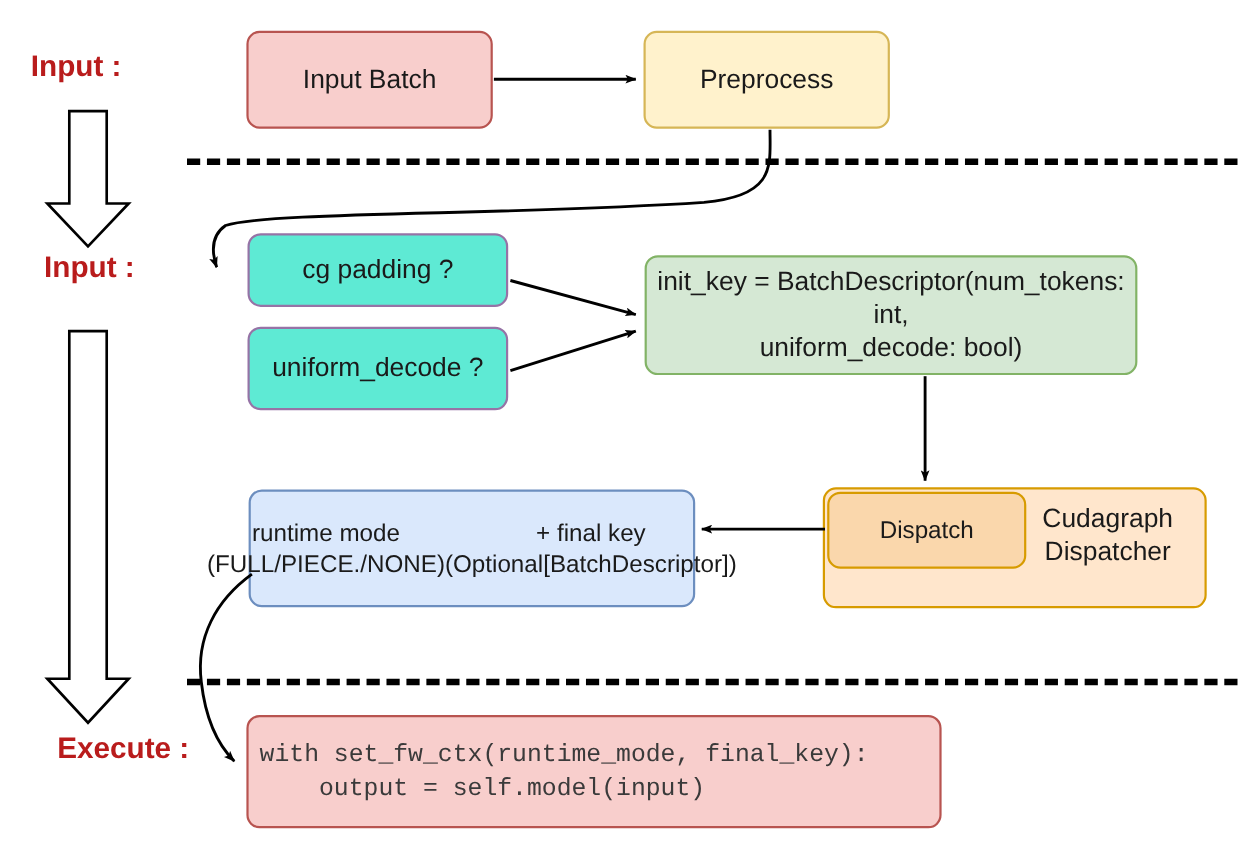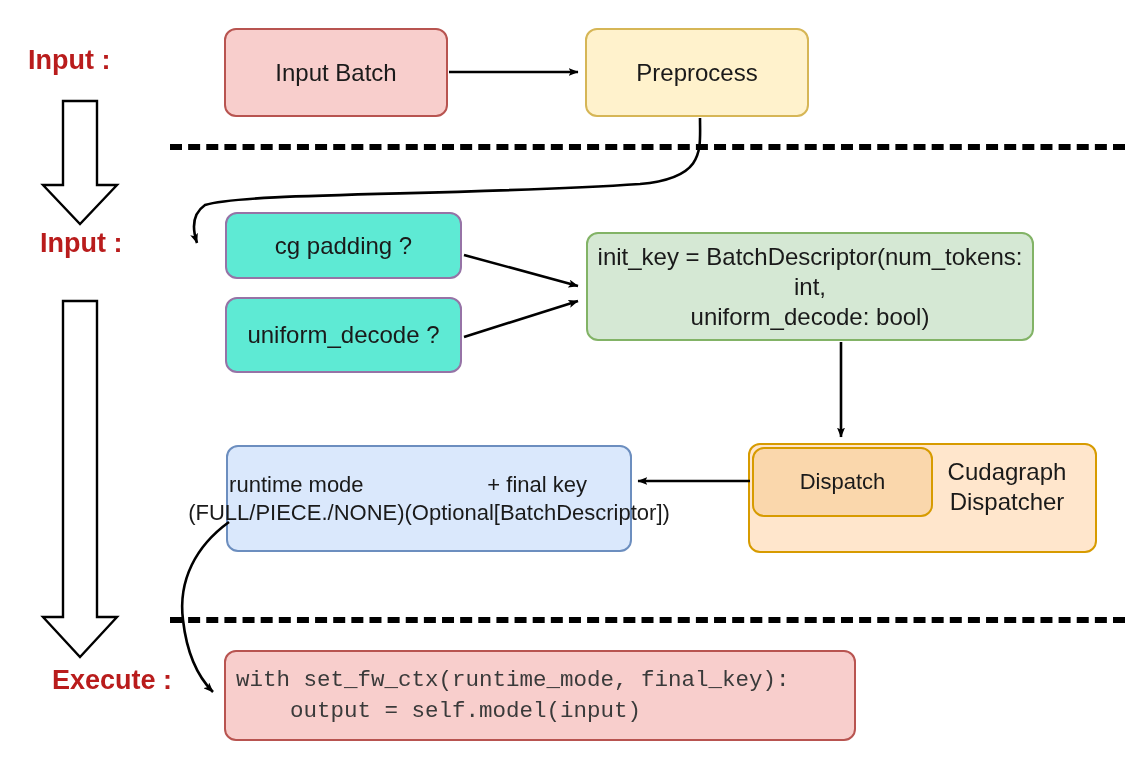--- a/index.html
+++ b/index.html
@@ -116,21 +116,21 @@
 
   <div class="node node-orange-inner" style="left:752px; top:447px; width:181px; height:70px; font-size:22px;">
     <span>Dispatch</span>
   </div>
 
   <div class="node node-blue" style="left:226px; top:445px; width:406px; height:107px; flex-direction:row; font-size:22px;">
     <span>runtime mode (FULL/PIECE./NONE)</span>
     <span>+ final key (Optional[BatchDescriptor])</span>
   </div>
 
-  <div class="node node-pink code" style="left:224px; top:650px; width:632px; height:91px; flex-direction:column; align-items:flex-start; justify-content:center;">
+  <div class="node node-pink code" style="left:224px; top:650px; width:632px; height:103px; flex-direction:column; align-items:flex-start; justify-content:center;">
     <span>with set_fw_ctx(runtime_mode, final_key):</span>
     <span>    output = self.model(input)</span>
   </div>
 
   <svg class="svg-layer" viewBox="0 0 1142 770">
     <defs>
       <marker id="arrowhead" markerWidth="10" markerHeight="8" refX="9.4" refY="4" orient="auto" markerUnits="userSpaceOnUse">
         <path d="M 0 0 L 10 4 L 0 8 L 2.2 4 Z" fill="#000000"></path>
       </marker>
     </defs>

